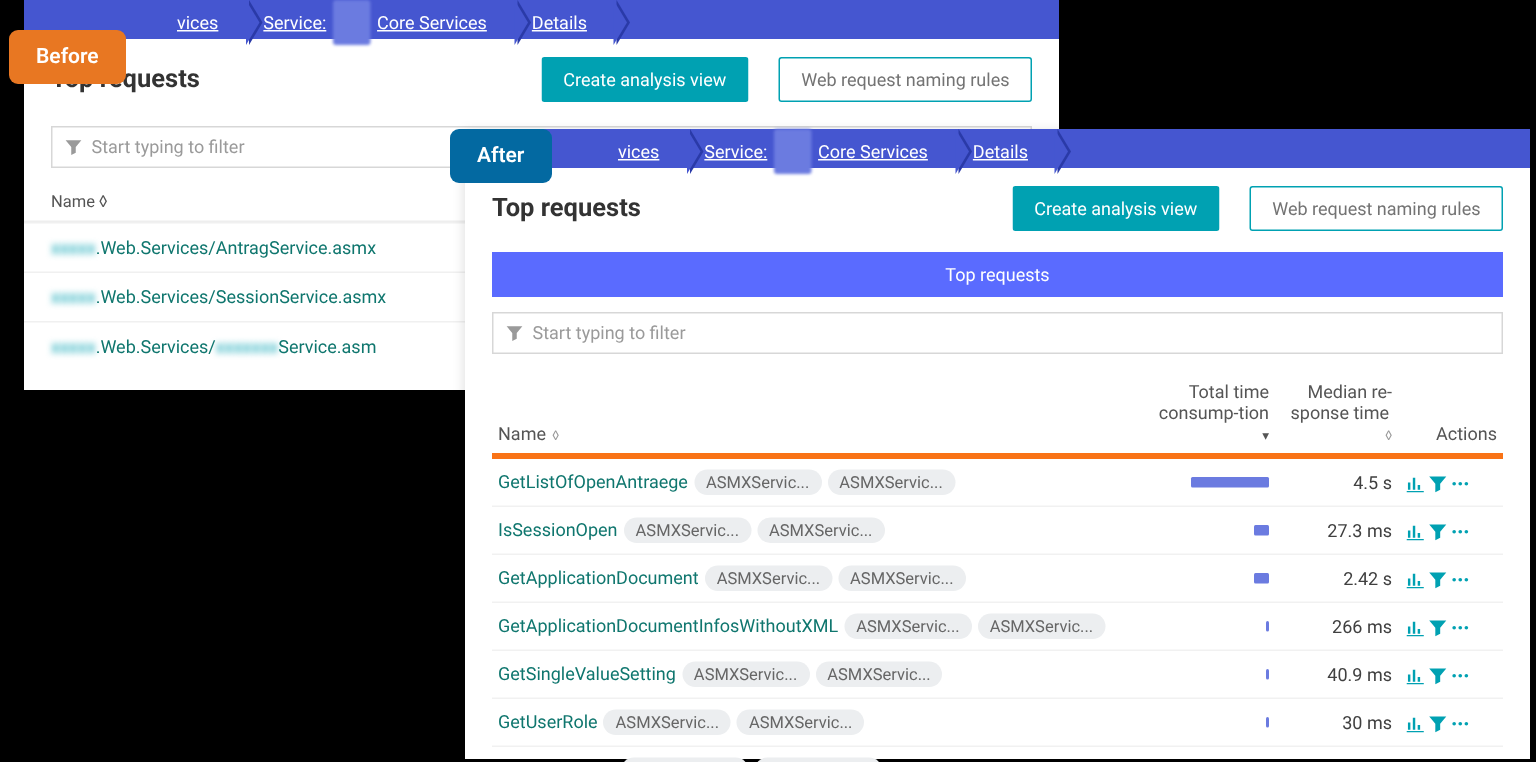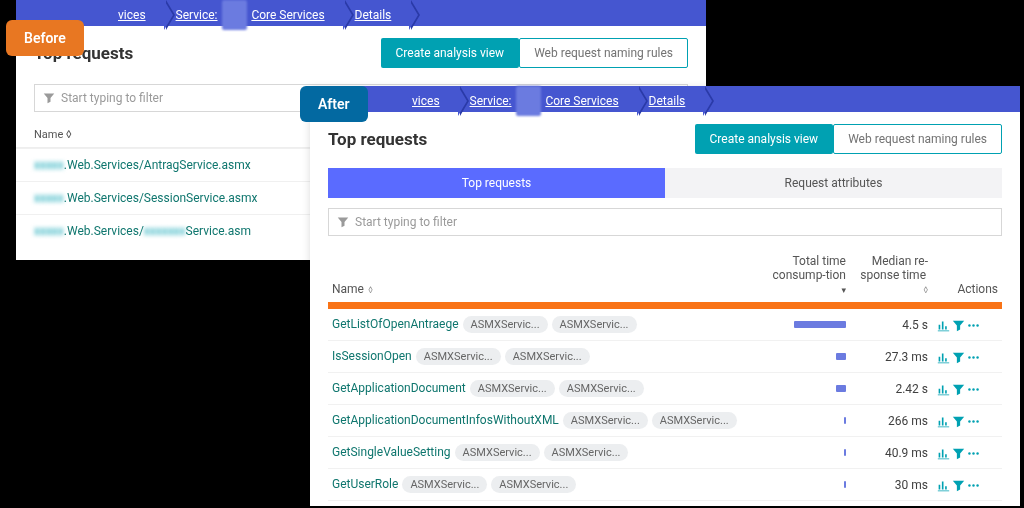--- a/index.html
+++ b/index.html
@@ -13,35 +13,35 @@
 
   .crumbs { background:#4556d0; height:26px; display:flex; align-items:flex-start; color:#fff; font-size:12px; padding-left:90px; position:relative;text-decoration:underline; }
   .crumb { position:relative; padding:0 18px 0 12px; height:30px; line-height:30px; }
   .crumb::after { content:""; position:absolute; right:-9px; top:0; width:0;height:0;border-top:15px solid transparent;border-bottom:15px solid transparent;border-left:9px solid #4556d0; z-index:2;}
   .crumb::before { content:""; position:absolute; right:-11px; top:0; width:0;height:0;border-top:15px solid transparent;border-bottom:15px solid transparent;border-left:9px solid #2a3aa8; z-index:1;}
   .blur-pill { display:inline-block; background:#6b7be0; color:transparent; border-radius:2px; filter:blur(1px); padding:0 4px; margin:0 4px;}
 
   .section { padding:12px 18px 6px 18px; }
   .section-hdr { display:flex; justify-content:space-between; align-items:center; }
   .section-title { font-size:17px; font-weight:700; color:#333; }
-  .btn-group { display:flex; gap:0; }
+  .btn-group { display:flex; gap:20px; }
   .btn { font-size:12px; padding:7px 14px; border-radius:2px; cursor:pointer; border:1px solid transparent; }
   .btn-primary { background:#00a1b2; color:#fff; }
   .btn-outline { background:#fff; color:#737373; border-color:#00a1b2; }
 
   .filter-box { margin:10px 18px; border:1px solid #d7d7d7; display:flex; align-items:center; padding:6px 8px; color:#9a9a9a; font-size:12px; }
   .filter-box svg { margin-right:6px; flex:none; }
 
   .tabs { display:flex; margin:8px 18px 0 18px; }
   .tab { flex:1; text-align:center; font-size:12px; padding:8px 0; cursor:pointer; }
   .tab-active { background:#5a6bff; color:#fff; }
   .tab-inactive { background:#f3f3f5; color:#555; }
 
   table { width:calc(100% - 36px); margin:12px 18px 0 18px; border-collapse:collapse; font-size:12px; }
-  th { color:#555; font-weight:400; text-align:left; padding:6px 4px; border-bottom:7px solid #f97316; vertical-align:bottom; }
+  th { color:#555; font-weight:400; text-align:left; padding:6px 4px; border-bottom:4px solid #f97316; vertical-align:bottom; }
   th.sorted::after { content:" \25BE"; font-size:9px; }
   th .sort { font-size:9px; color:#999; margin-left:2px;}
   td { padding:7px 4px; border-bottom:1px solid #f1f1f1; vertical-align:middle; white-space:nowrap; }
   .svc-link { color:#0f766e; }
   .svc-blur { color:#00a1b2; filter:blur(2px); }
   .tag { display:inline-block; background:#eceef0; color:#666; border-radius:10px; padding:2px 8px; font-size:11px; margin-left:4px; }
   .bar-cell { width:70px; }
   .bar { height:7px; background:#6b7be0; border-radius:1px; }
   .rt { text-align:right; color:#404040; width:70px; }
   .actions { width:70px; color:#00a1b2; }
@@ -94,21 +94,20 @@
     <div class="section-hdr">
       <div class="section-title">Top requests</div>
       <div class="btn-group">
         <div class="btn btn-primary">Create analysis view</div>
         <div class="btn btn-outline">Web request naming rules</div>
       </div>
     </div>
   </div>
   <div class="tabs">
     <div class="tab tab-active">Top requests</div>
-    <div class="tab tab-inactive">Request attributes</div>
   </div>
   <div class="filter-box">
     <svg width="12" height="12" viewBox="0 0 16 16">
         <path fill="#9a9a9a" d="M1 2h14l-5 6v5l-4 2v-7z"></path>
       </svg>
     <span>Start typing to filter</span>
   </div>
   <table>
     <thead>
         <tr>

